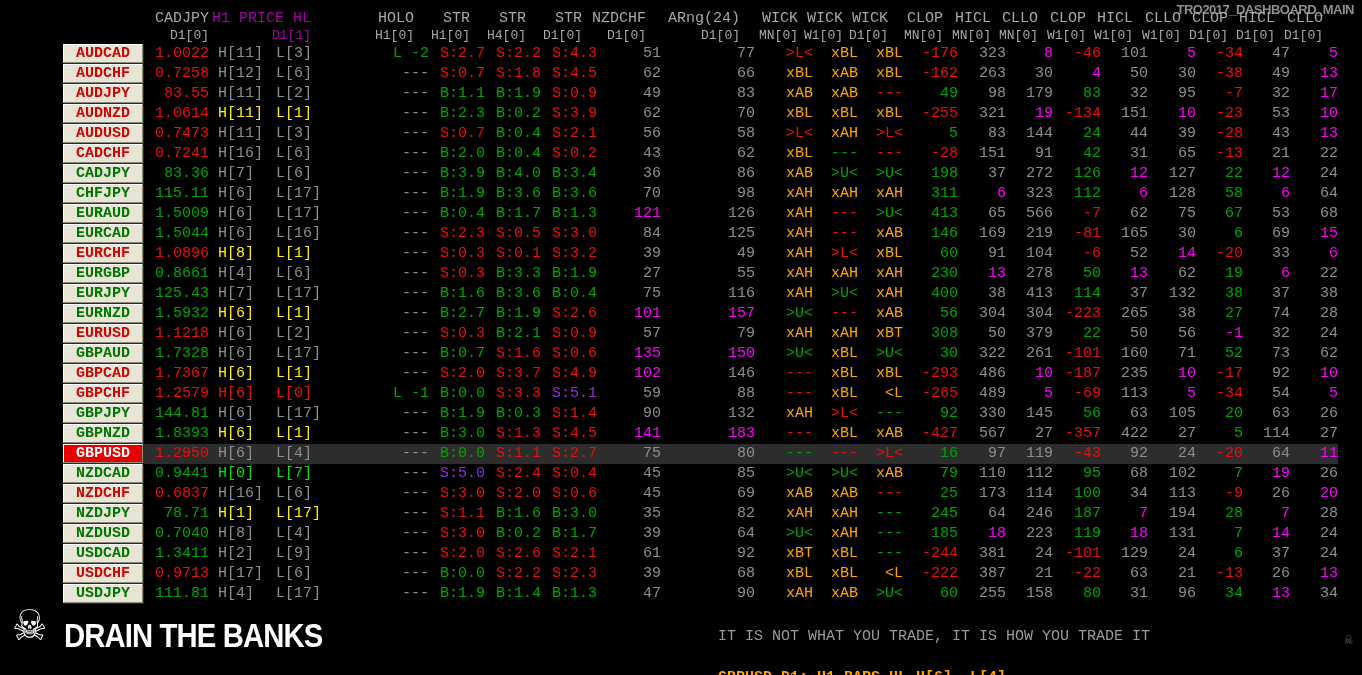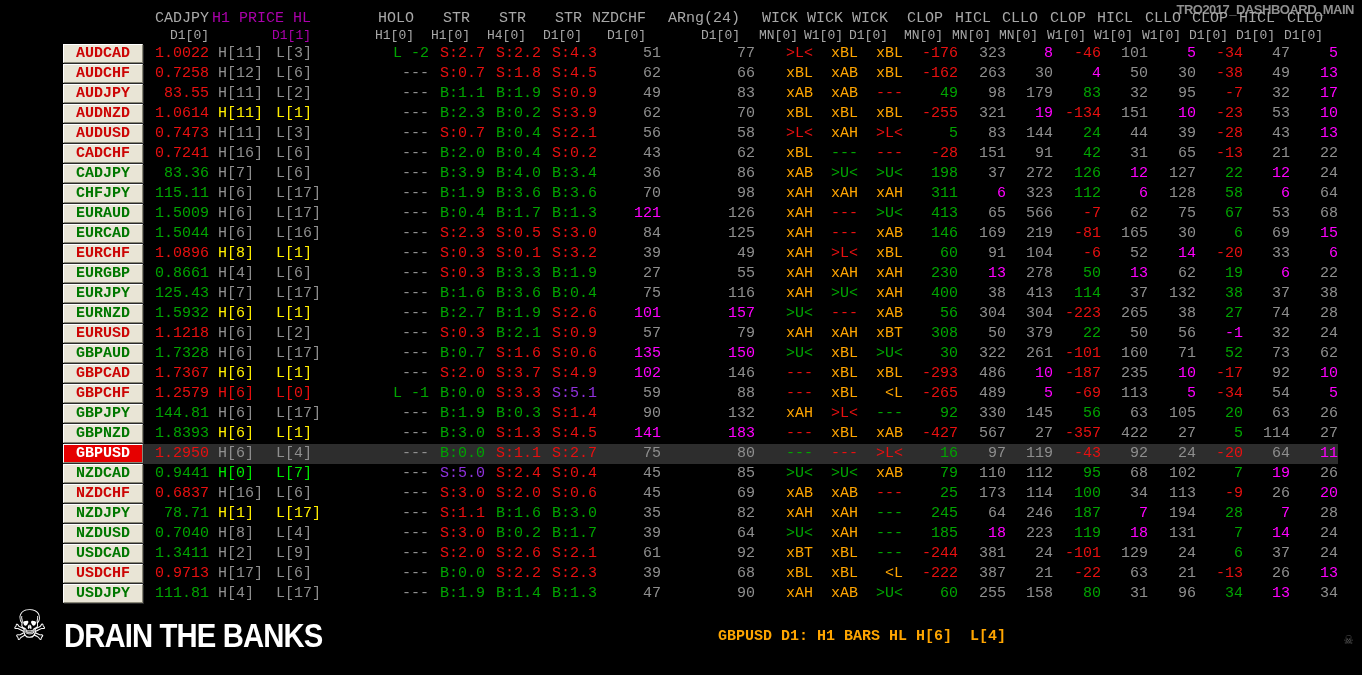--- a/index.html
+++ b/index.html
@@ -112,20 +112,21 @@
       <div class="row"><div class="badge-wrap"><div class="badge" style="color: rgb(0, 119, 0);">NZDUSD</div></div><div class="cell" style="width: 66px; color: rgb(0, 164, 0);">0.7040</div><div class="cell left" style="width: 52px; padding-left: 9px; color: rgb(142, 142, 142);">H[8]</div><div class="cell left" style="width: 50px; padding-left: 6px; color: rgb(142, 142, 142);">L[4]</div><div class="cell" style="width: 103px; color: rgb(142, 142, 142);">---</div><div class="cell" style="width: 56px; color: rgb(232, 16, 16);">S:3.0</div><div class="cell" style="width: 56px; color: rgb(0, 164, 0);">B:0.2</div><div class="cell" style="width: 56px; color: rgb(0, 164, 0);">B:1.7</div><div class="cell" style="width: 64px; color: rgb(142, 142, 142);">39</div><div class="cell" style="width: 94px; color: rgb(142, 142, 142);">64</div><div class="cell" style="width: 58px; color: rgb(0, 164, 0);">&gt;U&lt;</div><div class="cell" style="width: 45px; color: rgb(255, 165, 0);">xAH</div><div class="cell" style="width: 45px; color: rgb(0, 164, 0);">---</div><div class="cell" style="width: 55px; color: rgb(0, 164, 0);">185</div><div class="cell" style="width: 48px; color: rgb(255, 0, 255);">18</div><div class="cell" style="width: 47px; color: rgb(142, 142, 142);">223</div><div class="cell" style="width: 48px; color: rgb(0, 164, 0);">119</div><div class="cell" style="width: 47px; color: rgb(255, 0, 255);">18</div><div class="cell" style="width: 48px; color: rgb(142, 142, 142);">131</div><div class="cell" style="width: 47px; color: rgb(0, 164, 0);">7</div><div class="cell" style="width: 47px; color: rgb(255, 0, 255);">14</div><div class="cell" style="width: 48px; color: rgb(142, 142, 142);">24</div></div>
       <div class="row"><div class="badge-wrap"><div class="badge" style="color: rgb(0, 119, 0);">USDCAD</div></div><div class="cell" style="width: 66px; color: rgb(0, 164, 0);">1.3411</div><div class="cell left" style="width: 52px; padding-left: 9px; color: rgb(142, 142, 142);">H[2]</div><div class="cell left" style="width: 50px; padding-left: 6px; color: rgb(142, 142, 142);">L[9]</div><div class="cell" style="width: 103px; color: rgb(142, 142, 142);">---</div><div class="cell" style="width: 56px; color: rgb(232, 16, 16);">S:2.0</div><div class="cell" style="width: 56px; color: rgb(232, 16, 16);">S:2.6</div><div class="cell" style="width: 56px; color: rgb(232, 16, 16);">S:2.1</div><div class="cell" style="width: 64px; color: rgb(142, 142, 142);">61</div><div class="cell" style="width: 94px; color: rgb(142, 142, 142);">92</div><div class="cell" style="width: 58px; color: rgb(255, 165, 0);">xBT</div><div class="cell" style="width: 45px; color: rgb(255, 165, 0);">xBL</div><div class="cell" style="width: 45px; color: rgb(0, 164, 0);">---</div><div class="cell" style="width: 55px; color: rgb(232, 16, 16);">-244</div><div class="cell" style="width: 48px; color: rgb(142, 142, 142);">381</div><div class="cell" style="width: 47px; color: rgb(142, 142, 142);">24</div><div class="cell" style="width: 48px; color: rgb(232, 16, 16);">-101</div><div class="cell" style="width: 47px; color: rgb(142, 142, 142);">129</div><div class="cell" style="width: 48px; color: rgb(142, 142, 142);">24</div><div class="cell" style="width: 47px; color: rgb(0, 164, 0);">6</div><div class="cell" style="width: 47px; color: rgb(142, 142, 142);">37</div><div class="cell" style="width: 48px; color: rgb(142, 142, 142);">24</div></div>
       <div class="row"><div class="badge-wrap"><div class="badge" style="color: rgb(204, 5, 5);">USDCHF</div></div><div class="cell" style="width: 66px; color: rgb(232, 16, 16);">0.9713</div><div class="cell left" style="width: 52px; padding-left: 9px; color: rgb(142, 142, 142);">H[17]</div><div class="cell left" style="width: 50px; padding-left: 6px; color: rgb(142, 142, 142);">L[6]</div><div class="cell" style="width: 103px; color: rgb(142, 142, 142);">---</div><div class="cell" style="width: 56px; color: rgb(0, 164, 0);">B:0.0</div><div class="cell" style="width: 56px; color: rgb(232, 16, 16);">S:2.2</div><div class="cell" style="width: 56px; color: rgb(232, 16, 16);">S:2.3</div><div class="cell" style="width: 64px; color: rgb(142, 142, 142);">39</div><div class="cell" style="width: 94px; color: rgb(142, 142, 142);">68</div><div class="cell" style="width: 58px; color: rgb(255, 165, 0);">xBL</div><div class="cell" style="width: 45px; color: rgb(255, 165, 0);">xBL</div><div class="cell" style="width: 45px; color: rgb(255, 165, 0);">&lt;L</div><div class="cell" style="width: 55px; color: rgb(232, 16, 16);">-222</div><div class="cell" style="width: 48px; color: rgb(142, 142, 142);">387</div><div class="cell" style="width: 47px; color: rgb(142, 142, 142);">21</div><div class="cell" style="width: 48px; color: rgb(232, 16, 16);">-22</div><div class="cell" style="width: 47px; color: rgb(142, 142, 142);">63</div><div class="cell" style="width: 48px; color: rgb(142, 142, 142);">21</div><div class="cell" style="width: 47px; color: rgb(232, 16, 16);">-13</div><div class="cell" style="width: 47px; color: rgb(142, 142, 142);">26</div><div class="cell" style="width: 48px; color: rgb(255, 0, 255);">13</div></div>
       <div class="row"><div class="badge-wrap"><div class="badge" style="color: rgb(0, 119, 0);">USDJPY</div></div><div class="cell" style="width: 66px; color: rgb(0, 164, 0);">111.81</div><div class="cell left" style="width: 52px; padding-left: 9px; color: rgb(142, 142, 142);">H[4]</div><div class="cell left" style="width: 50px; padding-left: 6px; color: rgb(142, 142, 142);">L[17]</div><div class="cell" style="width: 103px; color: rgb(142, 142, 142);">---</div><div class="cell" style="width: 56px; color: rgb(0, 164, 0);">B:1.9</div><div class="cell" style="width: 56px; color: rgb(0, 164, 0);">B:1.4</div><div class="cell" style="width: 56px; color: rgb(0, 164, 0);">B:1.3</div><div class="cell" style="width: 64px; color: rgb(142, 142, 142);">47</div><div class="cell" style="width: 94px; color: rgb(142, 142, 142);">90</div><div class="cell" style="width: 58px; color: rgb(255, 165, 0);">xAH</div><div class="cell" style="width: 45px; color: rgb(255, 165, 0);">xAB</div><div class="cell" style="width: 45px; color: rgb(0, 164, 0);">&gt;U&lt;</div><div class="cell" style="width: 55px; color: rgb(0, 164, 0);">60</div><div class="cell" style="width: 48px; color: rgb(142, 142, 142);">255</div><div class="cell" style="width: 47px; color: rgb(142, 142, 142);">158</div><div class="cell" style="width: 48px; color: rgb(0, 164, 0);">80</div><div class="cell" style="width: 47px; color: rgb(142, 142, 142);">31</div><div class="cell" style="width: 48px; color: rgb(142, 142, 142);">96</div><div class="cell" style="width: 47px; color: rgb(0, 164, 0);">34</div><div class="cell" style="width: 47px; color: rgb(255, 0, 255);">13</div><div class="cell" style="width: 48px; color: rgb(142, 142, 142);">34</div></div>
     </div>
 
   <div class="skull-big">☠</div>
   <div class="brand">DRAIN THE BANKS</div>
 
   <div class="footer-right">
+    <div class="quote">IT IS NOT WHAT YOU TRADE, IT IS HOW YOU TRADE IT</div>
     <div class="fline">GBPUSD D1: H1 BARS HL H[6]  L[4]</div>
     
     
     
   </div>
 
   <div class="skull-mini">☠</div>
 </div>
 
 </body></html>

